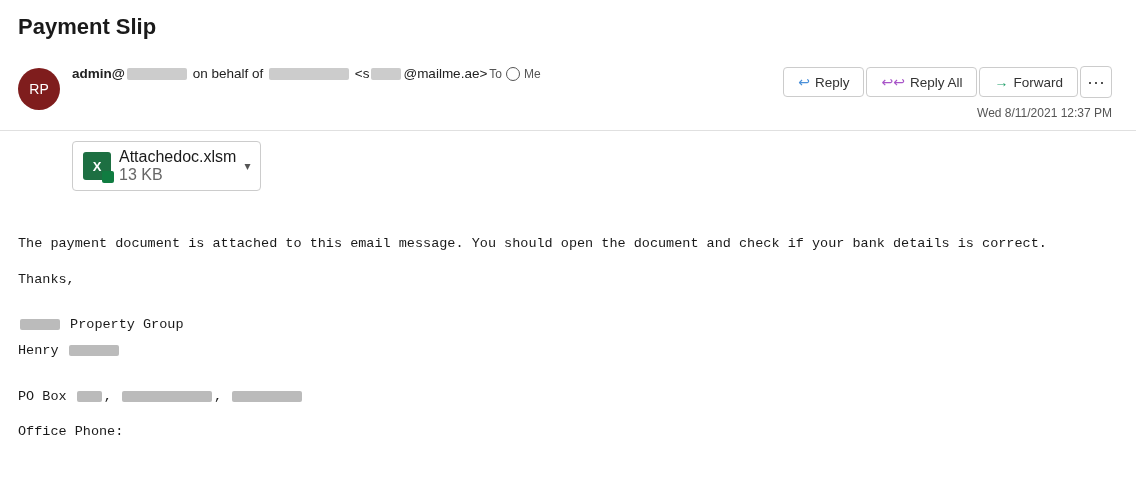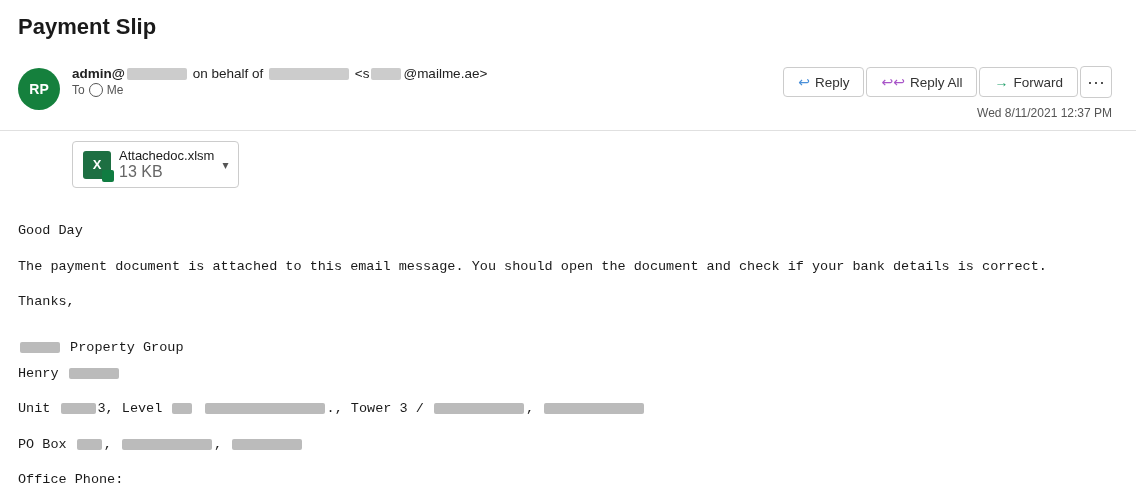--- a/index.html
+++ b/index.html
@@ -32,33 +32,33 @@
     .sender-section {
       display: flex;
       align-items: flex-start;
       gap: 12px;
       flex: 1;
     }
     .avatar {
       width: 42px;
       height: 42px;
       border-radius: 50%;
-      background: #15803d;
+      background: #7f1d1d;
       color: #fff;
       display: flex;
       align-items: center;
       justify-content: center;
       font-size: 14px;
-      font-weight: 700;
+      font-weight: 400;
       flex-shrink: 0;
       margin-top: 2px;
     }
     .sender-info {
       display: flex;
-      flex-direction: column;
+      flex-direction: row;
       gap: 2px;
     }
     .sender-name-line {
       font-size: 13.5px;
       color: #222;
     }
     .sender-name-line .name {
       font-weight: 600;
     }
     .redacted {
@@ -166,21 +166,21 @@
       content: '';
       position: absolute;
       bottom: -3px;
       right: -3px;
       width: 12px;
       height: 12px;
       background: #107c41;
       border-radius: 2px;
     }
     .attachment-info { display: flex; flex-direction: column; }
-    .attachment-name { font-weight: 500; font-size: 13px; color: #1a1a1a; }
+    .attachment-name { font-weight: 500; font-size: 16px; color: #1a1a1a; }
     .attachment-size { font-size: 16px; color: #666; }
     .chevron-down { color: #555; font-size: 12px; }
     
     .email-body {
       padding: 18px 18px 18px 18px;
       font-family: 'Courier New', Courier, monospace;
       font-size: 13.5px;
       line-height: 1.9;
       color: #1a1a1a;
     }
@@ -246,44 +246,35 @@
       <div class="excel-icon">X</div>
       <div class="attachment-info">
         <span class="attachment-name">Attachedoc.xlsm</span>
         <span class="attachment-size">13 KB</span>
       </div>
       <span class="chevron-down">▾</span>
     </div>
   </div>
 
   <div class="email-body">
-    <span class="body-line">Good Day</span>
     <span class="spacer"></span>
     <span class="body-line">The payment document is attached to this email message. You should open the document and check if your bank details is correct.</span>
     <span class="spacer"></span>
     <span class="body-line">Thanks,</span>
     <span class="spacer"></span>
     <span class="spacer"></span>
     <span class="body-line">
       <span class="redact-inline" style="width:40px;"></span>
       <span>Property Group</span>
     </span>
     <span class="body-line">
       <span>Henry</span>
       <span class="redact-inline" style="width:50px;"></span>
     </span>
     <span class="spacer"></span>
-    <span class="body-line">
-      <span>Unit</span>
-      <span class="redact-inline" style="width:35px;"></span><span>3, Level</span>
-      <span class="redact-inline" style="width:20px;"></span>
-      <span class="redact-inline" style="width:120px;"></span><span>., Tower 3 /</span>
-      <span class="redact-inline" style="width:90px;"></span><span>,</span>
-      <span class="redact-inline" style="width:100px;"></span>
-    </span>
     <span class="spacer"></span>
     <span class="body-line">
       <span>PO Box</span>
       <span class="redact-inline" style="width:25px;"></span><span>,</span>
       <span class="redact-inline" style="width:90px;"></span><span>,</span>
       <span class="redact-inline" style="width:70px;"></span>
     </span>
     <span class="spacer"></span>
     <span class="body-line">Office Phone:</span>
 

